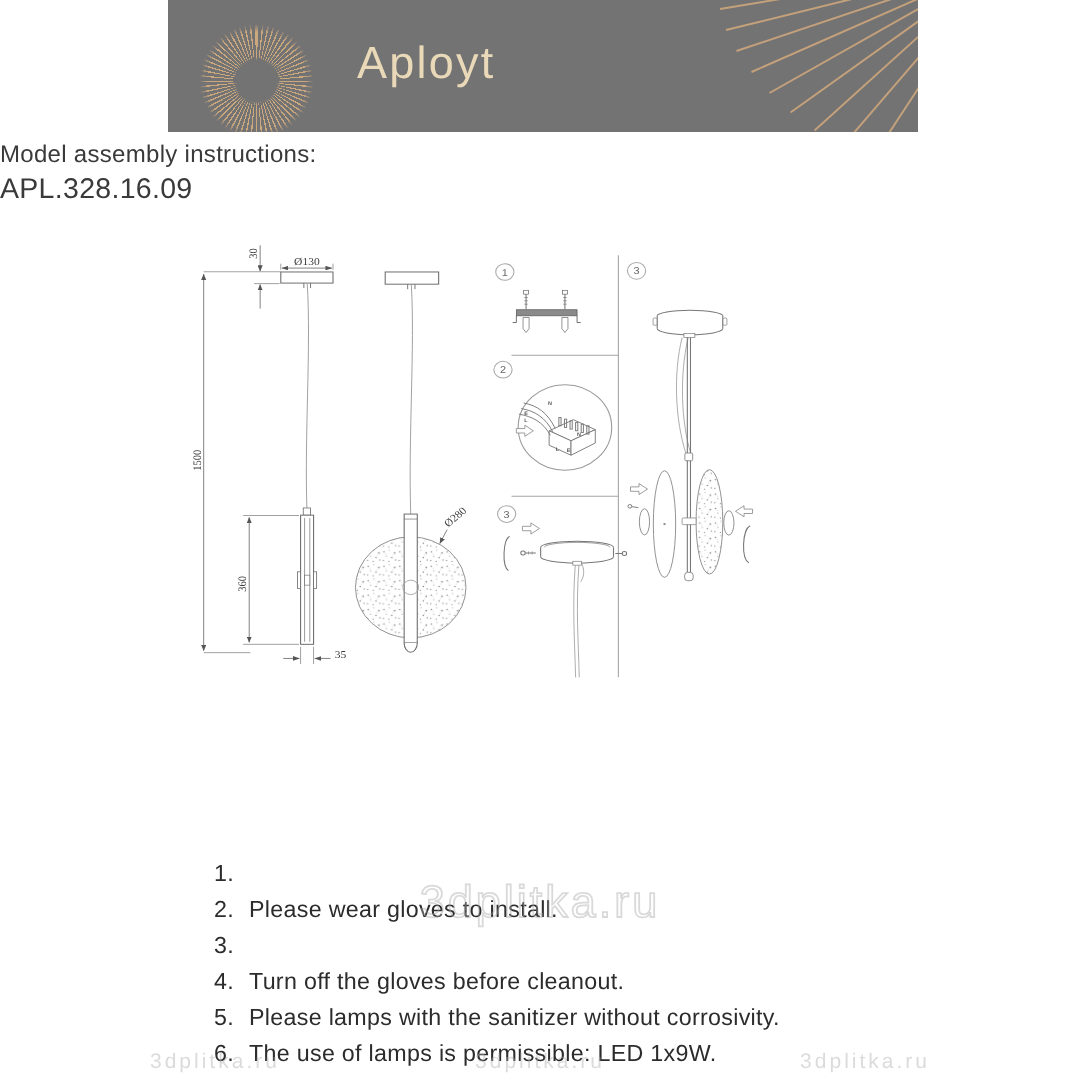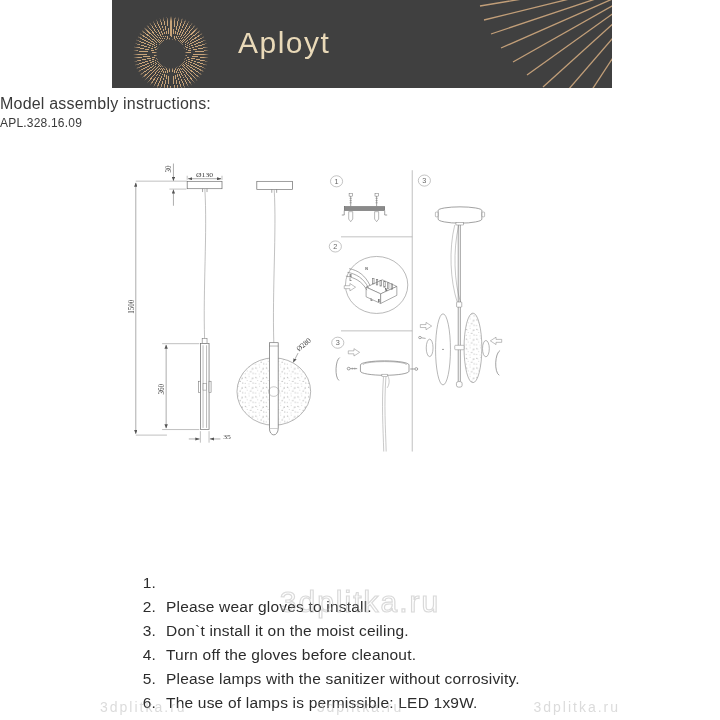--- a/index.html
+++ b/index.html
@@ -3,37 +3,37 @@
 <meta charset="utf-8">
 <style>
   html,body { margin:0; padding:0; }
   .page {
     position:relative; width:720px; height:720px; background:#ffffff;
     font-family:"Liberation Sans", sans-serif; overflow:hidden;
   }
   
   .banner {
     position:absolute; left:112px; top:0; width:500px; height:88px;
-    background:#404040; overflow:hidden;
+    background:#737373; overflow:hidden;
   }
   .burst {
     position:absolute; left:21px; top:16px; width:76px; height:76px; border-radius:50%;
     background:repeating-conic-gradient(rgba(208,170,126,0.95) 0deg 1.7deg, rgba(13,11,9,0) 1.7deg 5.6deg);
     -webkit-mask-image:radial-gradient(circle closest-side, transparent 0 36%, #000 42% 86%, transparent 100%);
     mask-image:radial-gradient(circle closest-side, transparent 0 36%, #000 42% 86%, transparent 100%);
   }
   .brand {
     position:absolute; left:126px; top:0; height:88px; line-height:86px;
     font-size:30px; font-weight:300; letter-spacing:1.5px; color:#e9d9b8;
   }
   .fan { position:absolute; left:0; top:0; }
   
   .title-block { position:absolute; left:0; top:95px; width:720px; color:#3a3a3a; }
   .title-line1 { font-size:16px; letter-spacing:.2px; }
-  .title-line2 { font-size:12px; letter-spacing:.2px; margin-top:3px; }
+  .title-line2 { font-size:19px; letter-spacing:.2px; margin-top:3px; }
   
   .diagram { position:absolute; left:120px; top:148px; }
   .dimtxt { font-family:"Liberation Serif", serif; font-size:9.5px; fill:#3c3c3c; }
   .badgetxt { font-size:9px; fill:#666; }
   .wiretxt { font-size:4.5px; font-weight:bold; fill:#555; }
   
   .instructions { position:absolute; left:130px; top:574px; color:#2c2c2c; }
   .inst-row { display:flex; font-size:15.5px; letter-spacing:.2px; margin-bottom:6px; }
   .inst-num { width:26px; text-align:right; margin-right:10px; flex:none; }
   
@@ -281,21 +281,20 @@
   <div class="instructions">
     <div class="inst-row">
       <span class="inst-num">1.</span>
     </div>
     <div class="inst-row">
       <span class="inst-num">2.</span>
       <span>Please wear gloves to install.</span>
     </div>
     <div class="inst-row">
       <span class="inst-num">3.</span>
-      <span>Don`t install it on the moist ceiling.</span>
     </div>
     <div class="inst-row">
       <span class="inst-num">4.</span>
       <span>Turn off the gloves before cleanout.</span>
     </div>
     <div class="inst-row">
       <span class="inst-num">5.</span>
       <span>Please lamps with the sanitizer without corrosivity.</span>
     </div>
     <div class="inst-row">

